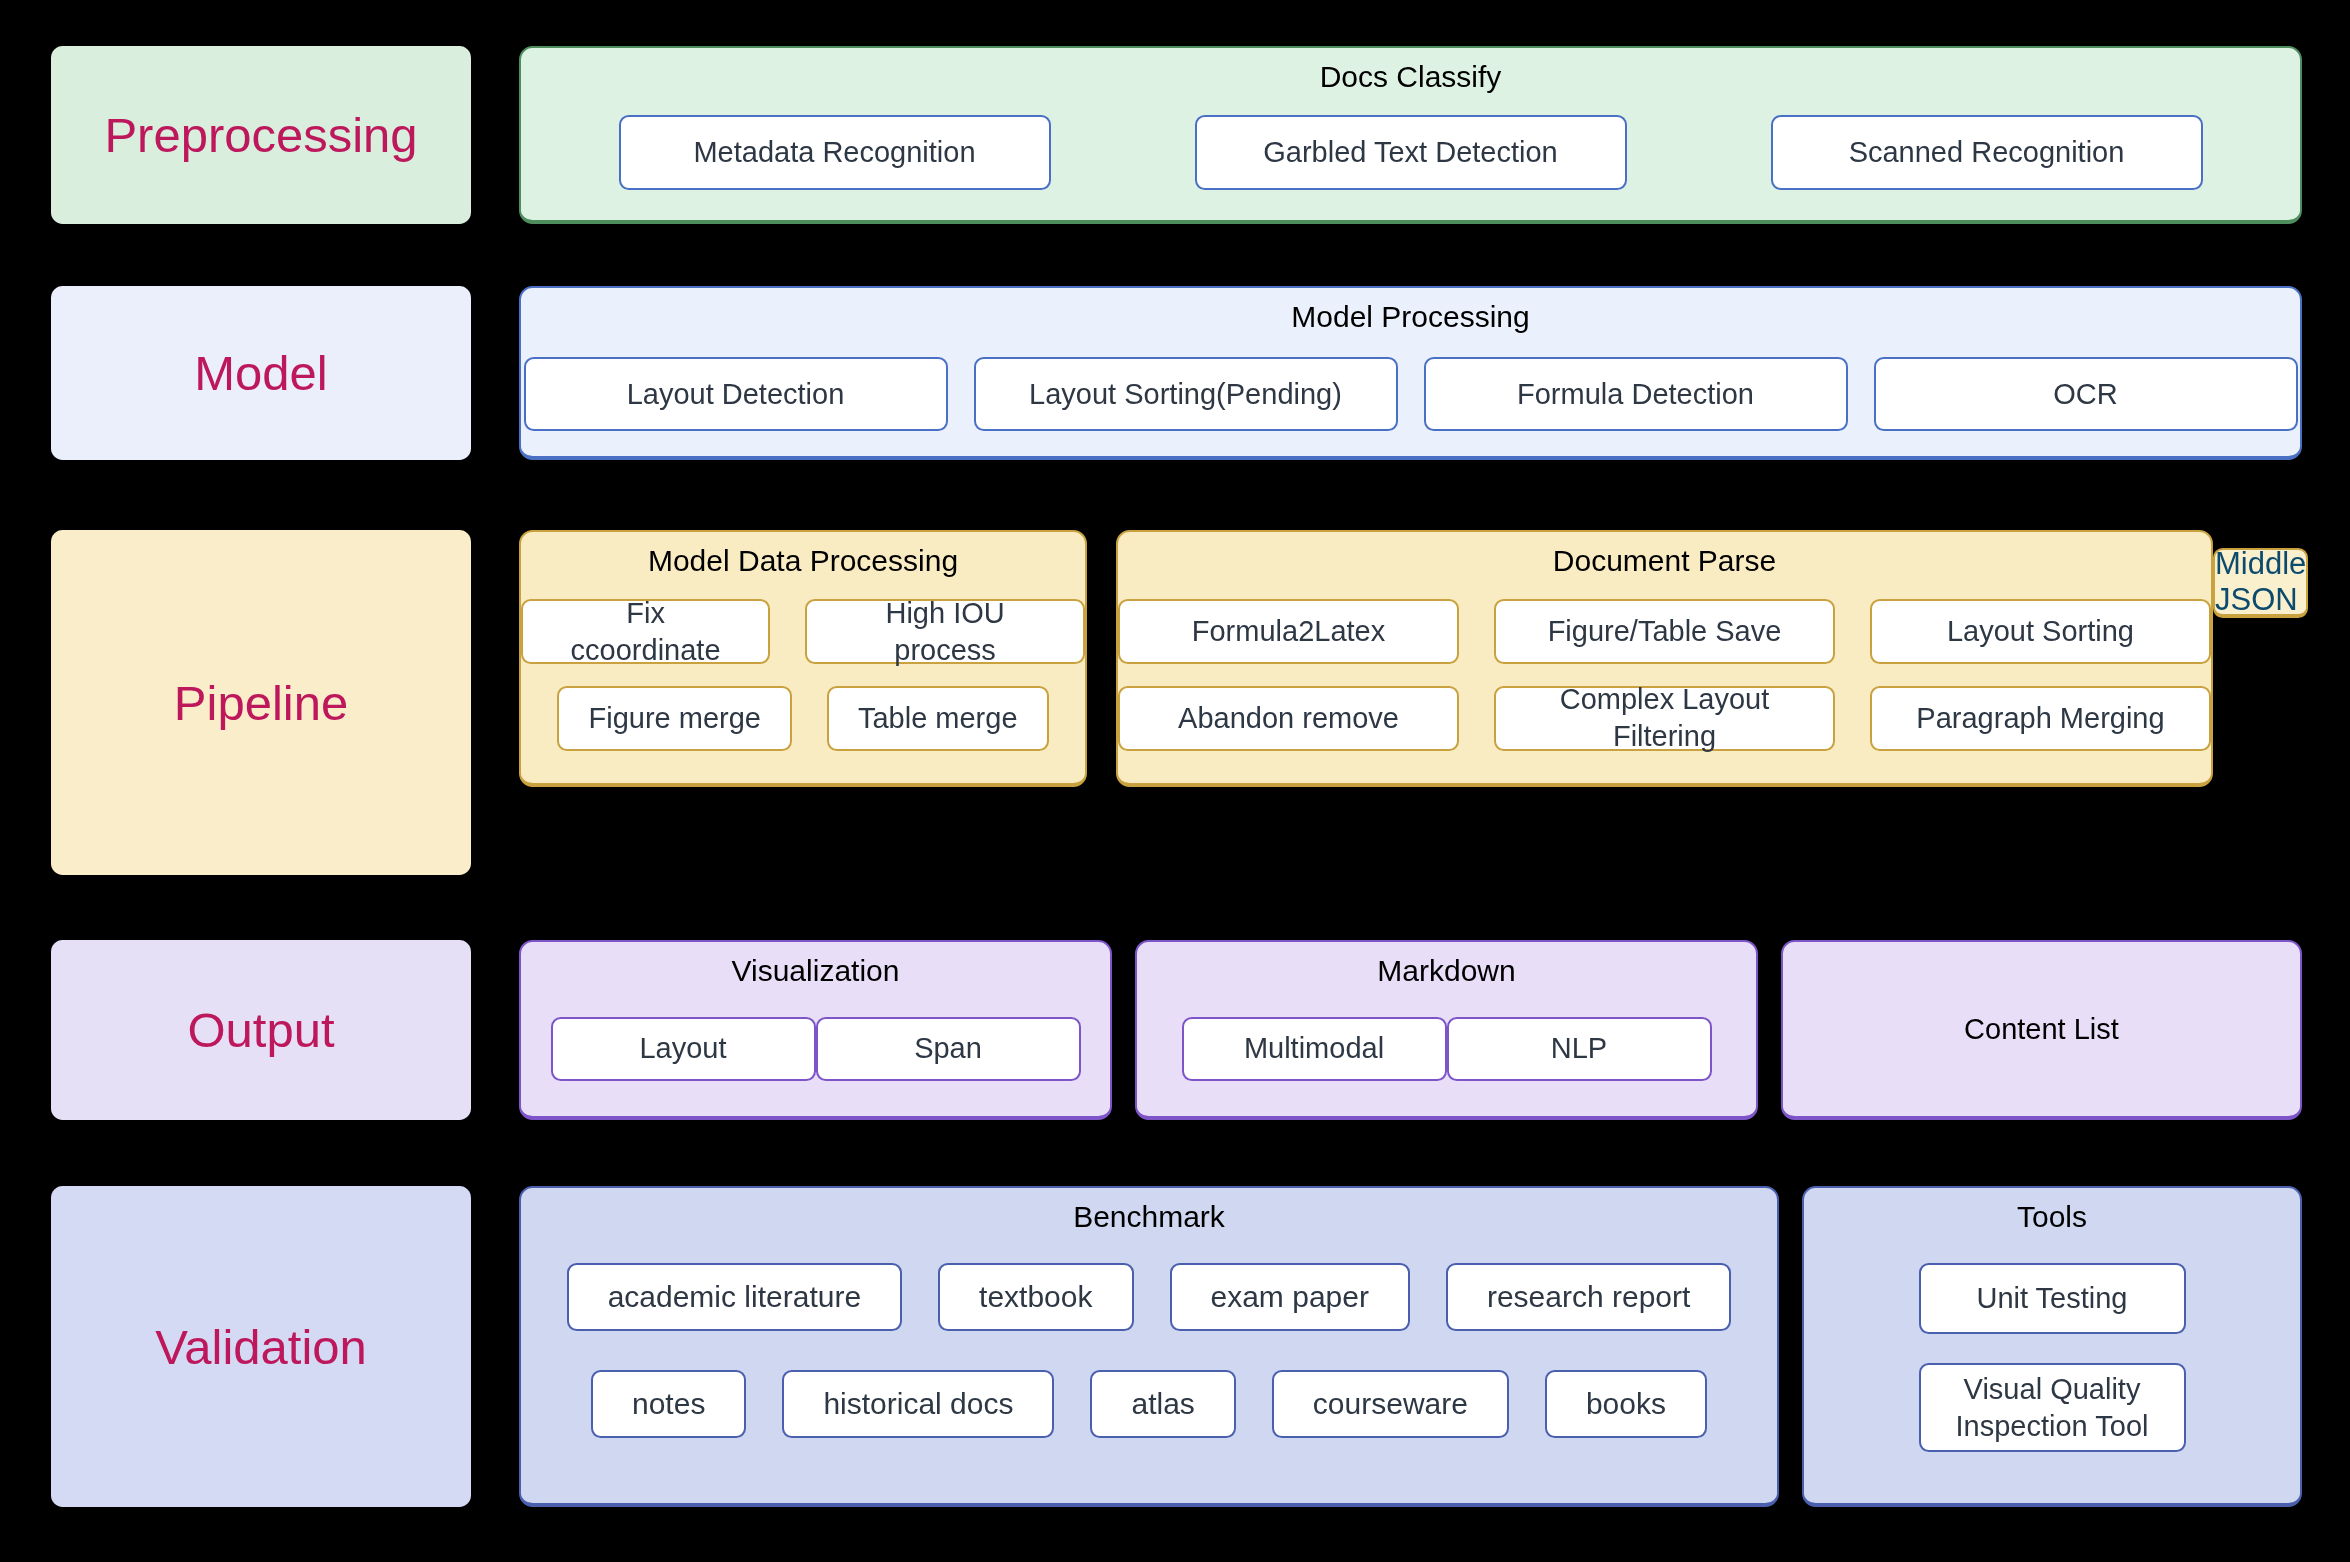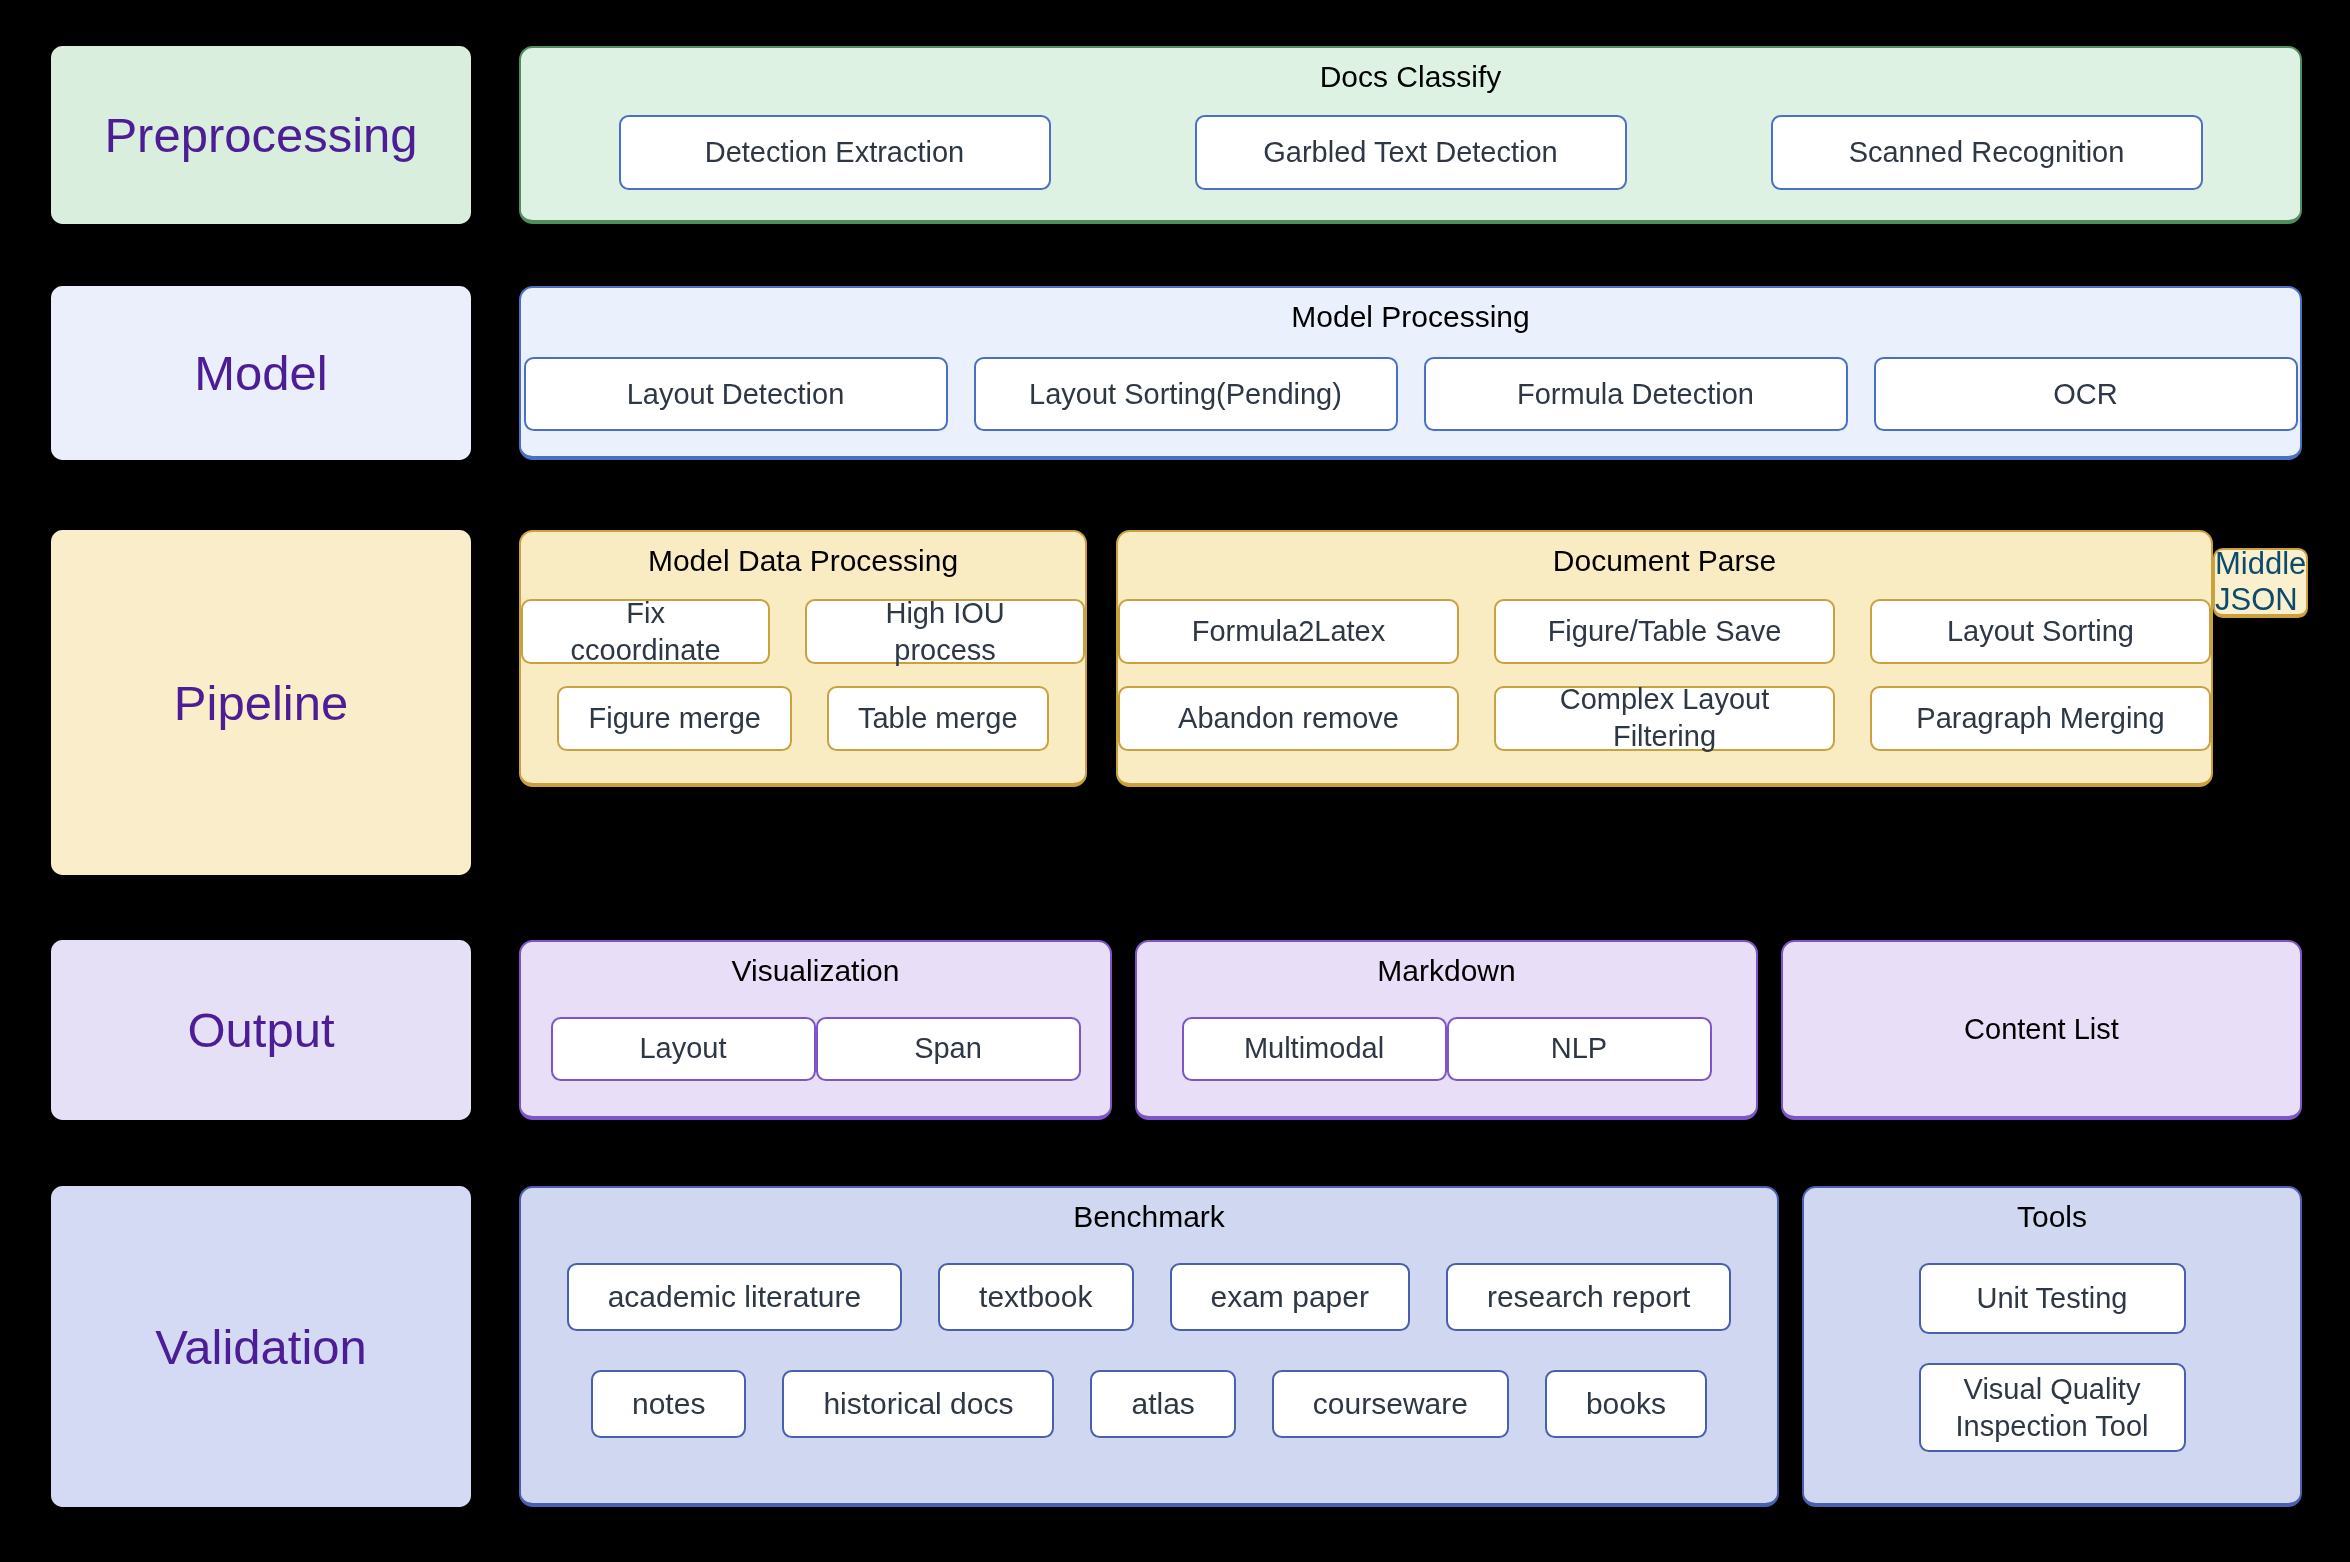--- a/index.html
+++ b/index.html
@@ -1,20 +1,20 @@
 <!DOCTYPE html>
 <html><head>
 <meta charset="utf-8">
 <style>
   html,body{margin:0;padding:0;background:#000;}
   .page{position:relative;width:2350px;height:1562px;background:#000;overflow:hidden;
         font-family:"Liberation Sans","DejaVu Sans",sans-serif;}
   .row{position:absolute;left:51px;width:2251px;display:flex;}
   .row-label{width:420px;flex:0 0 420px;border-radius:11.7px;display:flex;align-items:center;
-             justify-content:center;font-size:49px;color:#4c1d95;background:var(--label-bg);}
+             justify-content:center;font-size:49px;color:#be185d;background:var(--label-bg);}
   .content{margin-left:48px;flex:1;display:flex;}
   .panel{background:var(--panel-bg);border:2.9px solid var(--border);border-bottom-width:4.9px;
          border-radius:13.7px;box-sizing:border-box;display:flex;flex-direction:column;
          align-items:center;}
   .panel-title{font-size:30px;color:#000000;margin-top:11.7px;flex:0 0 auto;}
   .btn-row{display:flex;justify-content:center;align-items:center;width:100%;}
   .btn{background:#ffffff;border:2.9px solid var(--btn-border);border-radius:9.8px;display:flex;
        align-items:center;justify-content:center;font-size:29px;color:#2e3744;
        box-sizing:border-box;text-align:center;line-height:37px;}
   
@@ -62,21 +62,21 @@
 </head>
 <body>
 
 <div class="page" id="diagram-root">
     <div class="row row-preprocessing" style="--label-bg: #d9eedd; --panel-bg: #def2e4; --border: #4e8e5e; --btn-border: #4a70c5;">
       <div class="row-label">Preprocessing</div>
       <div class="content">
         <div class="panel panel-docs-classify">
           <div class="panel-title">Docs Classify</div>
           <div class="btn-row">
-            <div class="btn">Detection Extraction</div>
+            <div class="btn">Metadata Recognition</div>
             <div class="btn">Garbled Text Detection</div>
             <div class="btn">Scanned Recognition</div>
           </div>
         </div>
       </div>
     </div>
     <div class="row row-model" style="--label-bg: #eaeffb; --panel-bg: #eaf0fc; --border: #4a70c5; --btn-border: #4a70c5;">
       <div class="row-label">Model</div>
       <div class="content">
         <div class="panel panel-model-processing">

